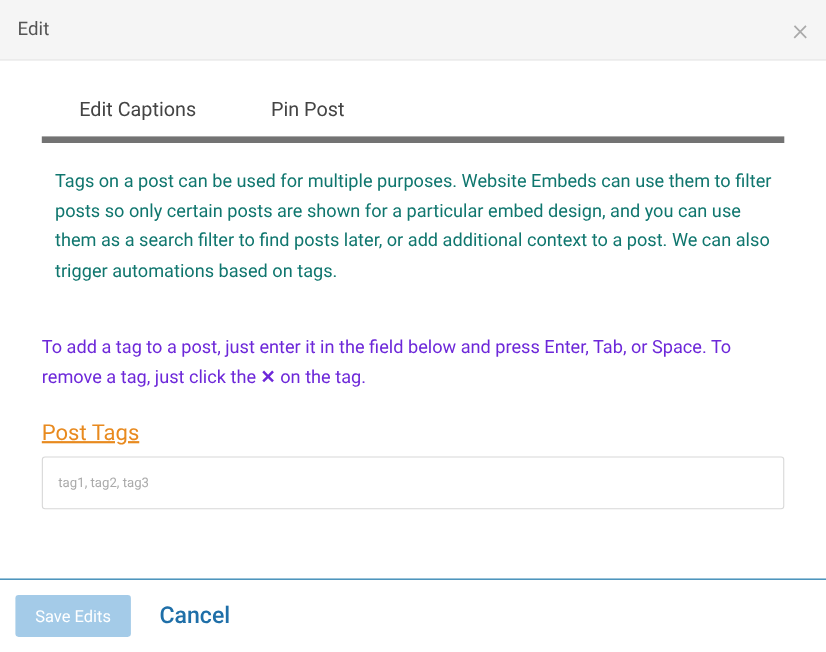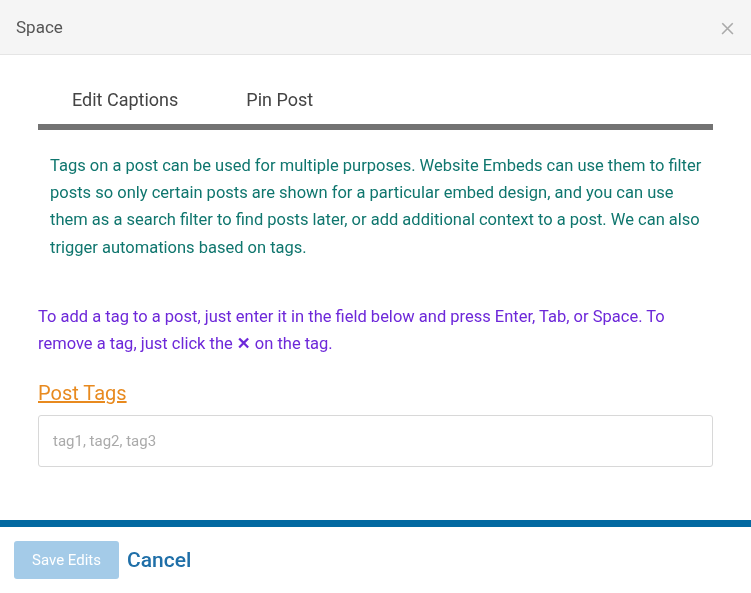--- a/index.html
+++ b/index.html
@@ -86,39 +86,39 @@
     .section-heading {
       font-size: 20px;
       color: #e88a1f;
       font-weight: 400;
       margin-bottom: 10px;
       text-decoration: underline;
     }
     .tag-input {
       width: 100%;
       padding: 16px 14px;
-      font-size: 15px;
+      font-size: 12px;
       border: 1px solid #d8d8d8;
       border-radius: 3px;
       font-family: inherit;
       color: #333;
     }
     .tag-input::placeholder {
       color: #aaa;
     }
     .modal-footer {
       position: absolute;
       bottom: 0;
       left: 0;
       right: 0;
-      border-top: 7px solid #0369a1;
+      border-top: 1px solid #0369a1;
       padding: 14px 14px;
       display: flex;
       align-items: center;
-      gap: 8px;
+      gap: 26px;
       background: #fff;
     }
     .btn-save {
       background: #a4cbe8;
       color: #fff;
       border: none;
       padding: 10px 18px;
       font-size: 15px;
       border-radius: 3px;
       cursor: pointer;
@@ -131,21 +131,21 @@
       background: none;
       border: none;
       font-family: inherit;
       font-weight: 500;
     }
   </style>
 </head>
 <body>
 
 <div class="modal-header">
-  <span class="modal-title">Space</span>
+  <span class="modal-title">Edit</span>
   <span class="close-btn">×</span>
 </div>
 
 <div class="modal-body">
   <div class="tabs">
     <button class="tab">Edit Captions</button>
     <button class="tab">Pin Post</button>
   </div>
 
   <p class="description">Tags on a post can be used for multiple purposes. Website Embeds can use them to filter posts so only certain posts are shown for a particular embed design, and you can use them as a search filter to find posts later, or add additional context to a post. We can also trigger automations based on tags.</p>

